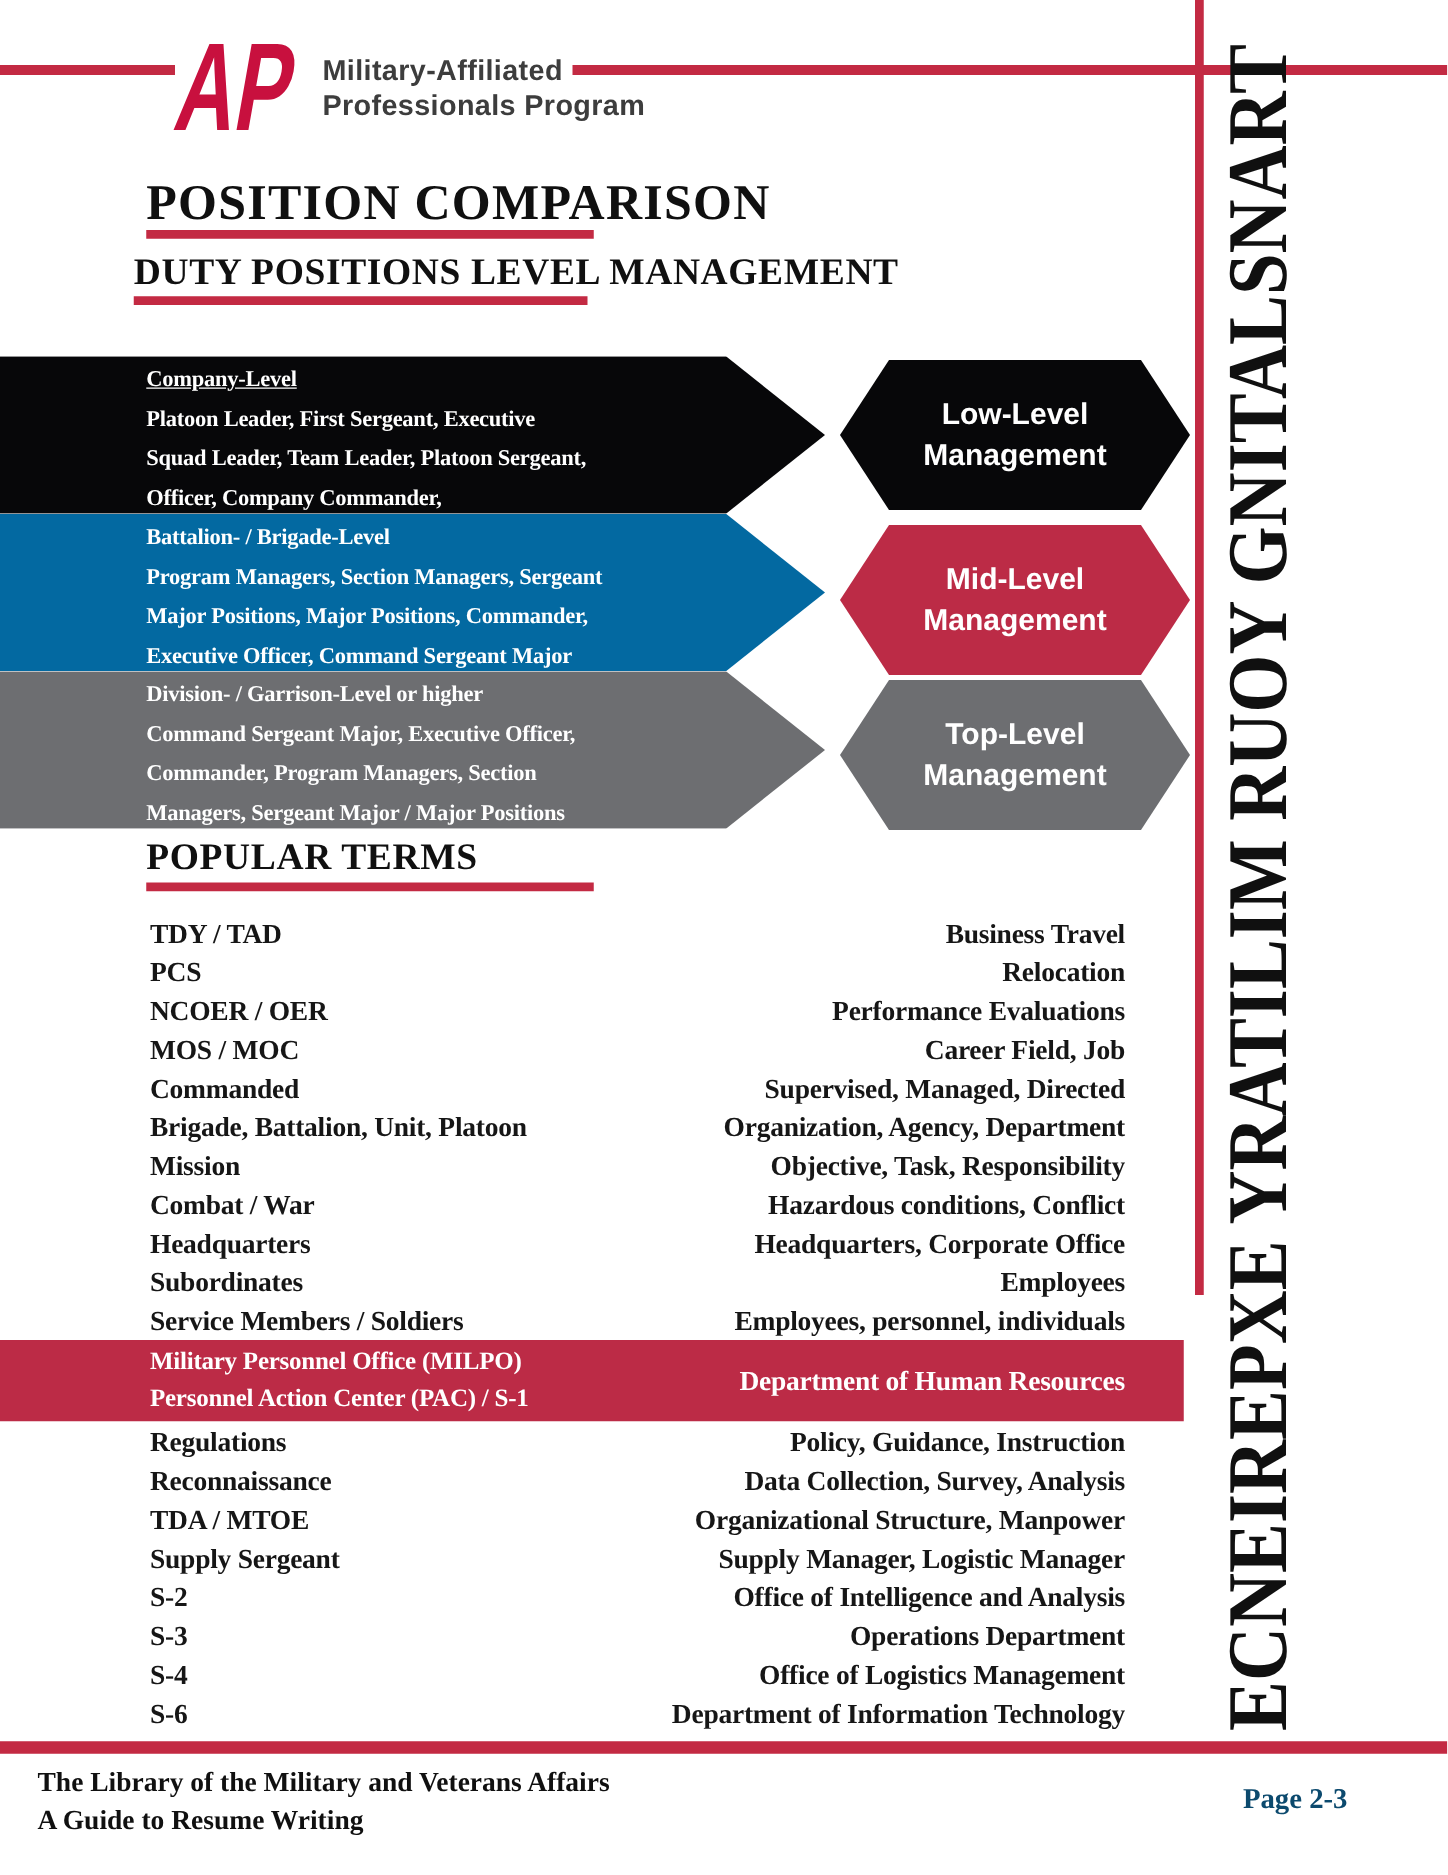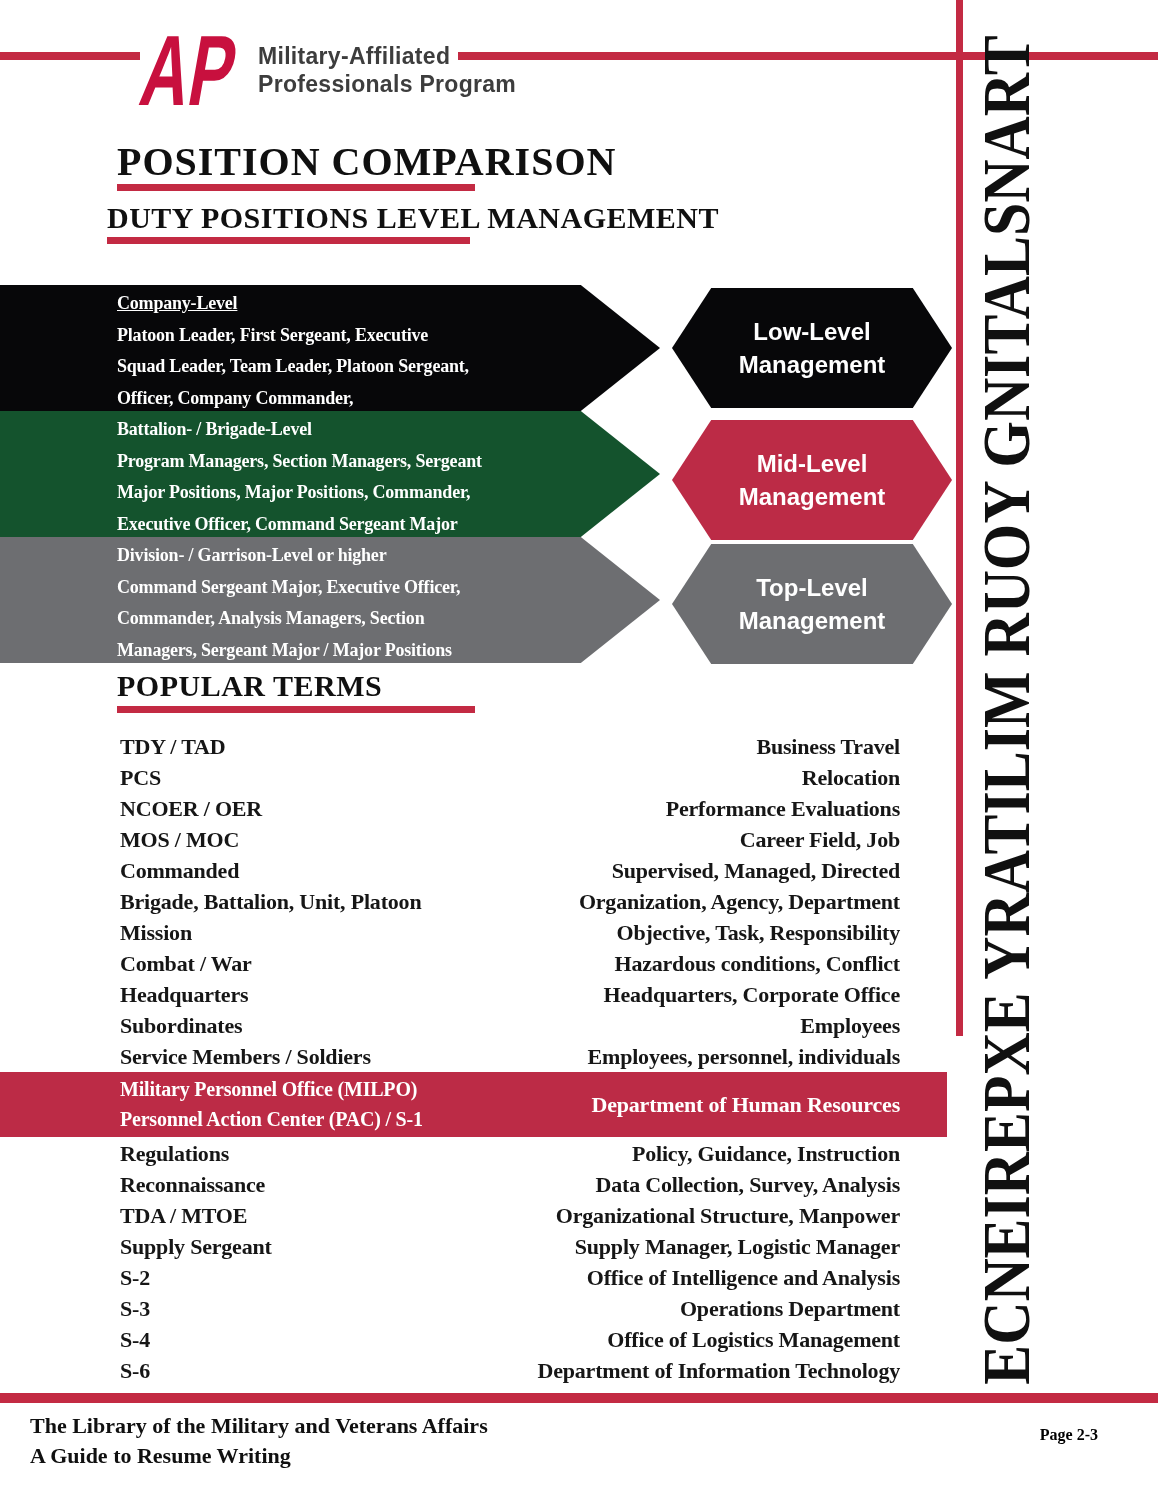--- a/index.html
+++ b/index.html
@@ -43,21 +43,21 @@
   .hl-left{position:absolute;left:120px;top:2px;font-weight:bold;font-size:20px;line-height:30px;letter-spacing:-.2px;}
   .hl-right{position:absolute;right:47px;top:0;height:65px;line-height:65px;font-weight:bold;font-size:22px;letter-spacing:-.2px;}
 
   
   .side-text{position:absolute;left:1006px;top:710px;white-space:nowrap;
              font-weight:bold;font-size:68px;color:#101010;letter-spacing:0;
              transform:translate(-50%,-50%) rotate(-90deg) scaleX(0.88);}
 
   
   .footer-line{position:absolute;left:30px;font-weight:bold;font-size:22px;line-height:30px;color:#101010;}
-  .footer-page{position:absolute;right:60px;top:1426px;font-weight:bold;font-size:16px;color:#000000;}
+  .footer-page{position:absolute;right:80px;top:1426px;font-weight:bold;font-size:23px;color:#0c4a6e;}
 </style>
 </head>
 <body>
 
 <div class="page">
 
   <div class="rule" style="left: 0px; top: 52px; width: 140px; height: 8px; background: rgb(195, 42, 67);"></div>
   <div class="rule" style="left: 458px; top: 52px; width: 700px; height: 8px; background: rgb(195, 42, 67);"></div>
   <div class="rule" style="left: 956px; top: 0px; width: 7px; height: 1036px; background: rgb(195, 42, 67);"></div>
 
@@ -75,33 +75,33 @@
   <div class="rule" style="left: 107px; top: 237px; width: 363px; height: 7px; background: rgb(195, 42, 67);"></div>
 
   <div class="banner" style="top: 285px; background: rgb(7, 7, 9);">
     <div class="banner-inner">
       <div class="banner-heading underlined">Company-Level</div>
       <div>Platoon Leader, First Sergeant, Executive</div>
       <div>Squad Leader, Team Leader, Platoon Sergeant,</div>
       <div>Officer, Company Commander,</div>
     </div>
   </div>
-  <div class="banner" style="top: 411px; background: #14532d;">
+  <div class="banner" style="top: 411px; background: #0369a1;">
     <div class="banner-inner">
       <div class="banner-heading">Battalion- / Brigade-Level</div>
       <div>Program Managers, Section Managers, Sergeant</div>
       <div>Major Positions, Major Positions, Commander,</div>
       <div>Executive Officer, Command Sergeant Major</div>
     </div>
   </div>
   <div class="banner" style="top: 537px; background: rgb(109, 110, 113);">
     <div class="banner-inner">
       <div class="banner-heading">Division- / Garrison-Level or higher</div>
       <div>Command Sergeant Major, Executive Officer,</div>
-      <div>Commander, Analysis Managers, Section</div>
+      <div>Commander, Program Managers, Section</div>
       <div>Managers, Sergeant Major / Major Positions</div>
     </div>
   </div>
 
   <div class="hex" style="top: 288px; background: rgb(7, 7, 9);">
     <div>Low-Level</div>
     <div>Management</div>
   </div>
   <div class="hex" style="top: 420px; background: rgb(188, 43, 70);">
     <div>Mid-Level</div>

